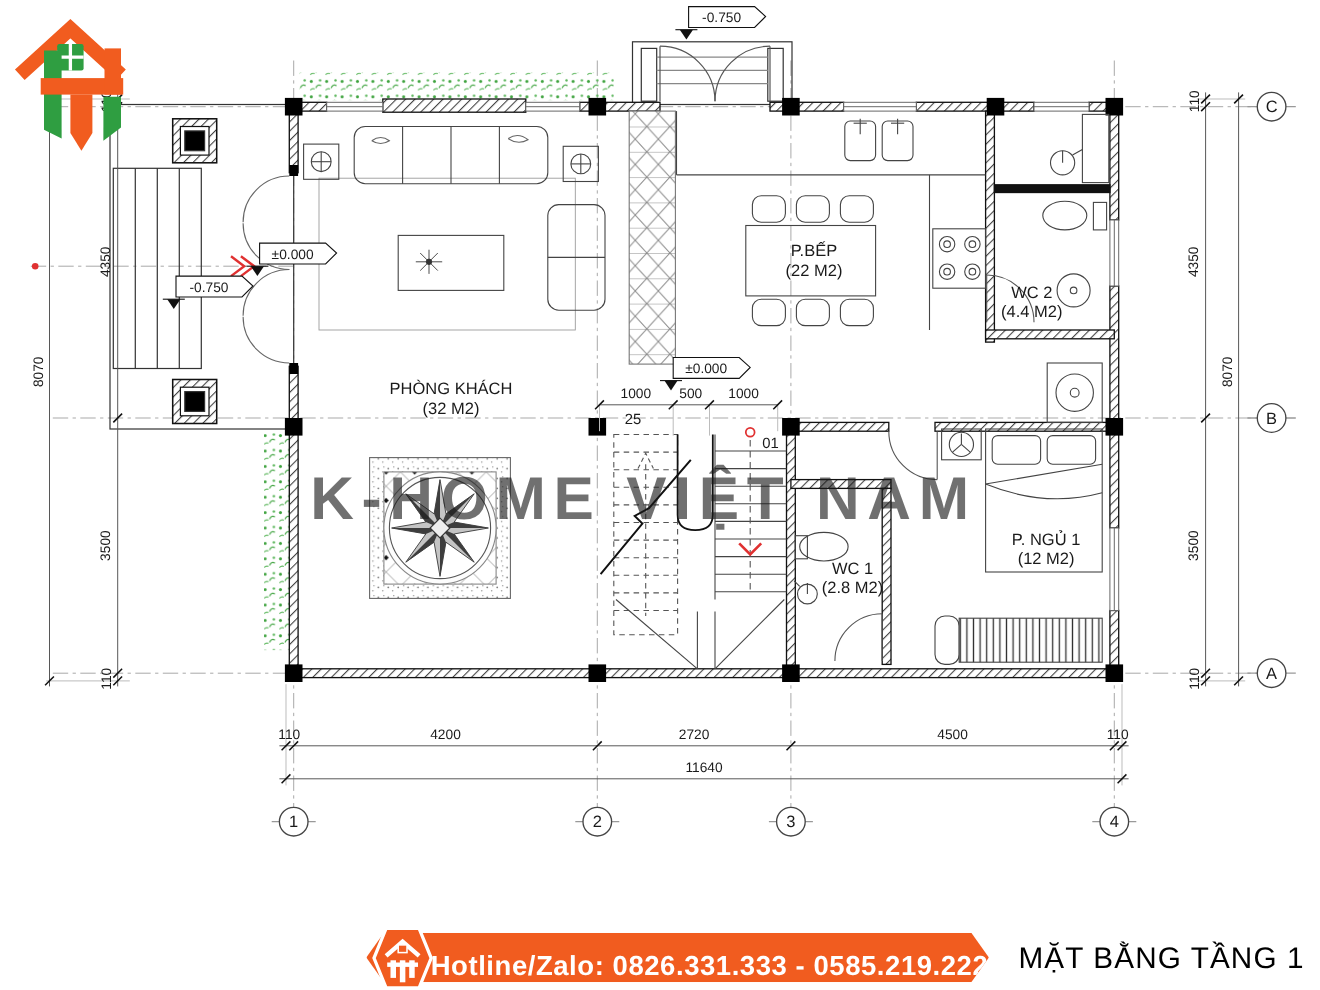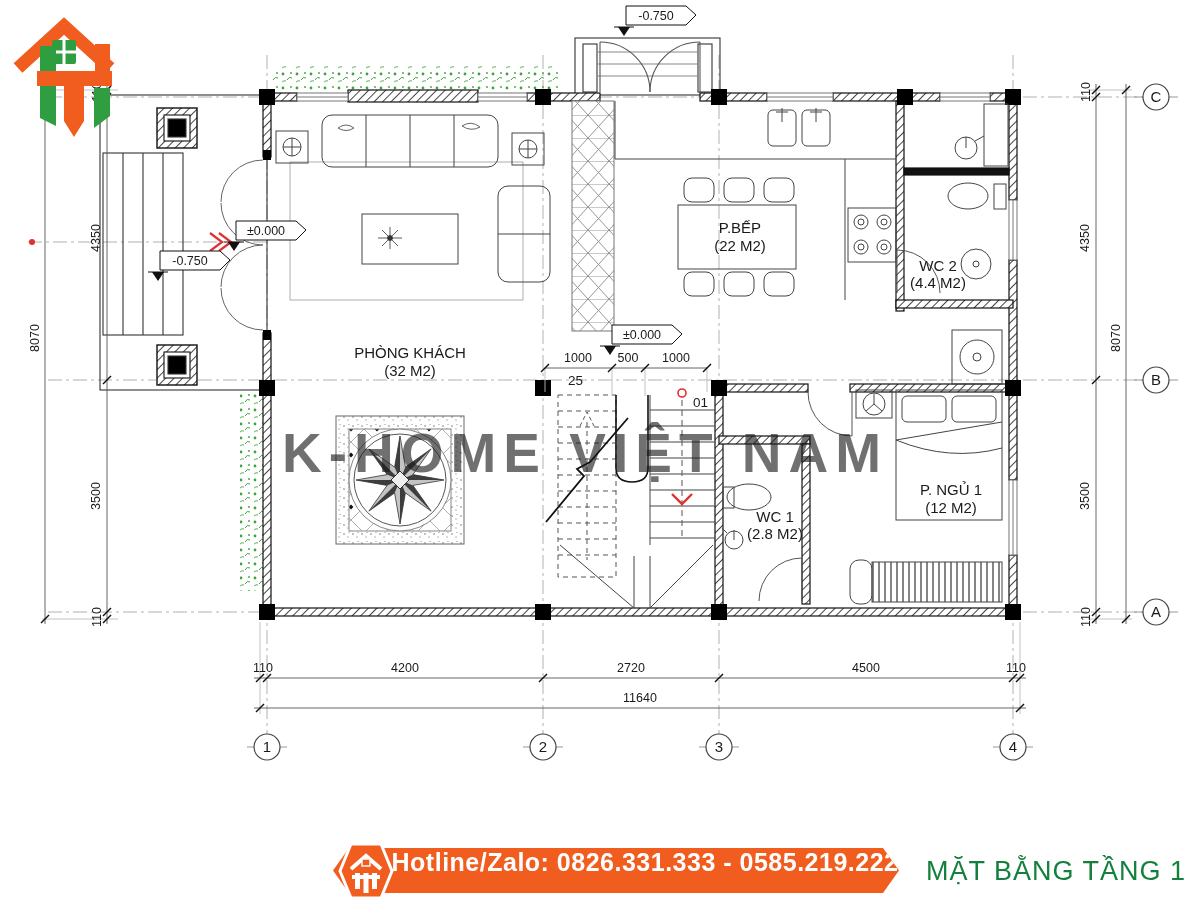--- a/index.html
+++ b/index.html
@@ -3,24 +3,24 @@
 <meta charset="utf-8">
 <style>
   html,body{margin:0;padding:0;background:#fff;}
   .page{position:relative;width:1200px;height:900px;background:#ffffff;overflow:hidden;
         font-family:"Liberation Sans",sans-serif;}
   svg text{font-family:"Liberation Sans",sans-serif;fill:#1a1a1a;}
   .plan{position:absolute;left:0;top:0;}
   .logo{position:absolute;left:12px;top:6px;}
   .banner{position:absolute;left:333px;top:848px;width:566px;height:45px;background:#f15c1f;
           clip-path:polygon(16px 0,calc(100% - 16px) 0,100% 50%,calc(100% - 16px) 100%,16px 100%,0 50%);
-          display:flex;align-items:flex-start;justify-content:center;}
+          display:flex;align-items:flex-end;justify-content:center;}
   .banner-text{color:#fff;font-weight:bold;font-size:25px;letter-spacing:.5px;padding-left:58px;white-space:nowrap;}
   .badge{position:absolute;left:337px;top:841px;}
-  .title{position:absolute;right:14px;top:856px;font-size:27px;color:#15803d;letter-spacing:1px;white-space:nowrap;}
+  .title{position:absolute;right:14px;top:856px;font-size:27px;color:#000000;letter-spacing:1px;white-space:nowrap;}
 </style>
 </head>
 <body>
 
 <div class="page">
 
 <svg class="plan" width="1200" height="820" viewBox="0 0 1200 820">
 <defs>
   <pattern id="hatch" width="6" height="6" patternUnits="userSpaceOnUse" patternTransform="rotate(45)">
     <rect width="6" height="6" fill="#ffffff"></rect>

